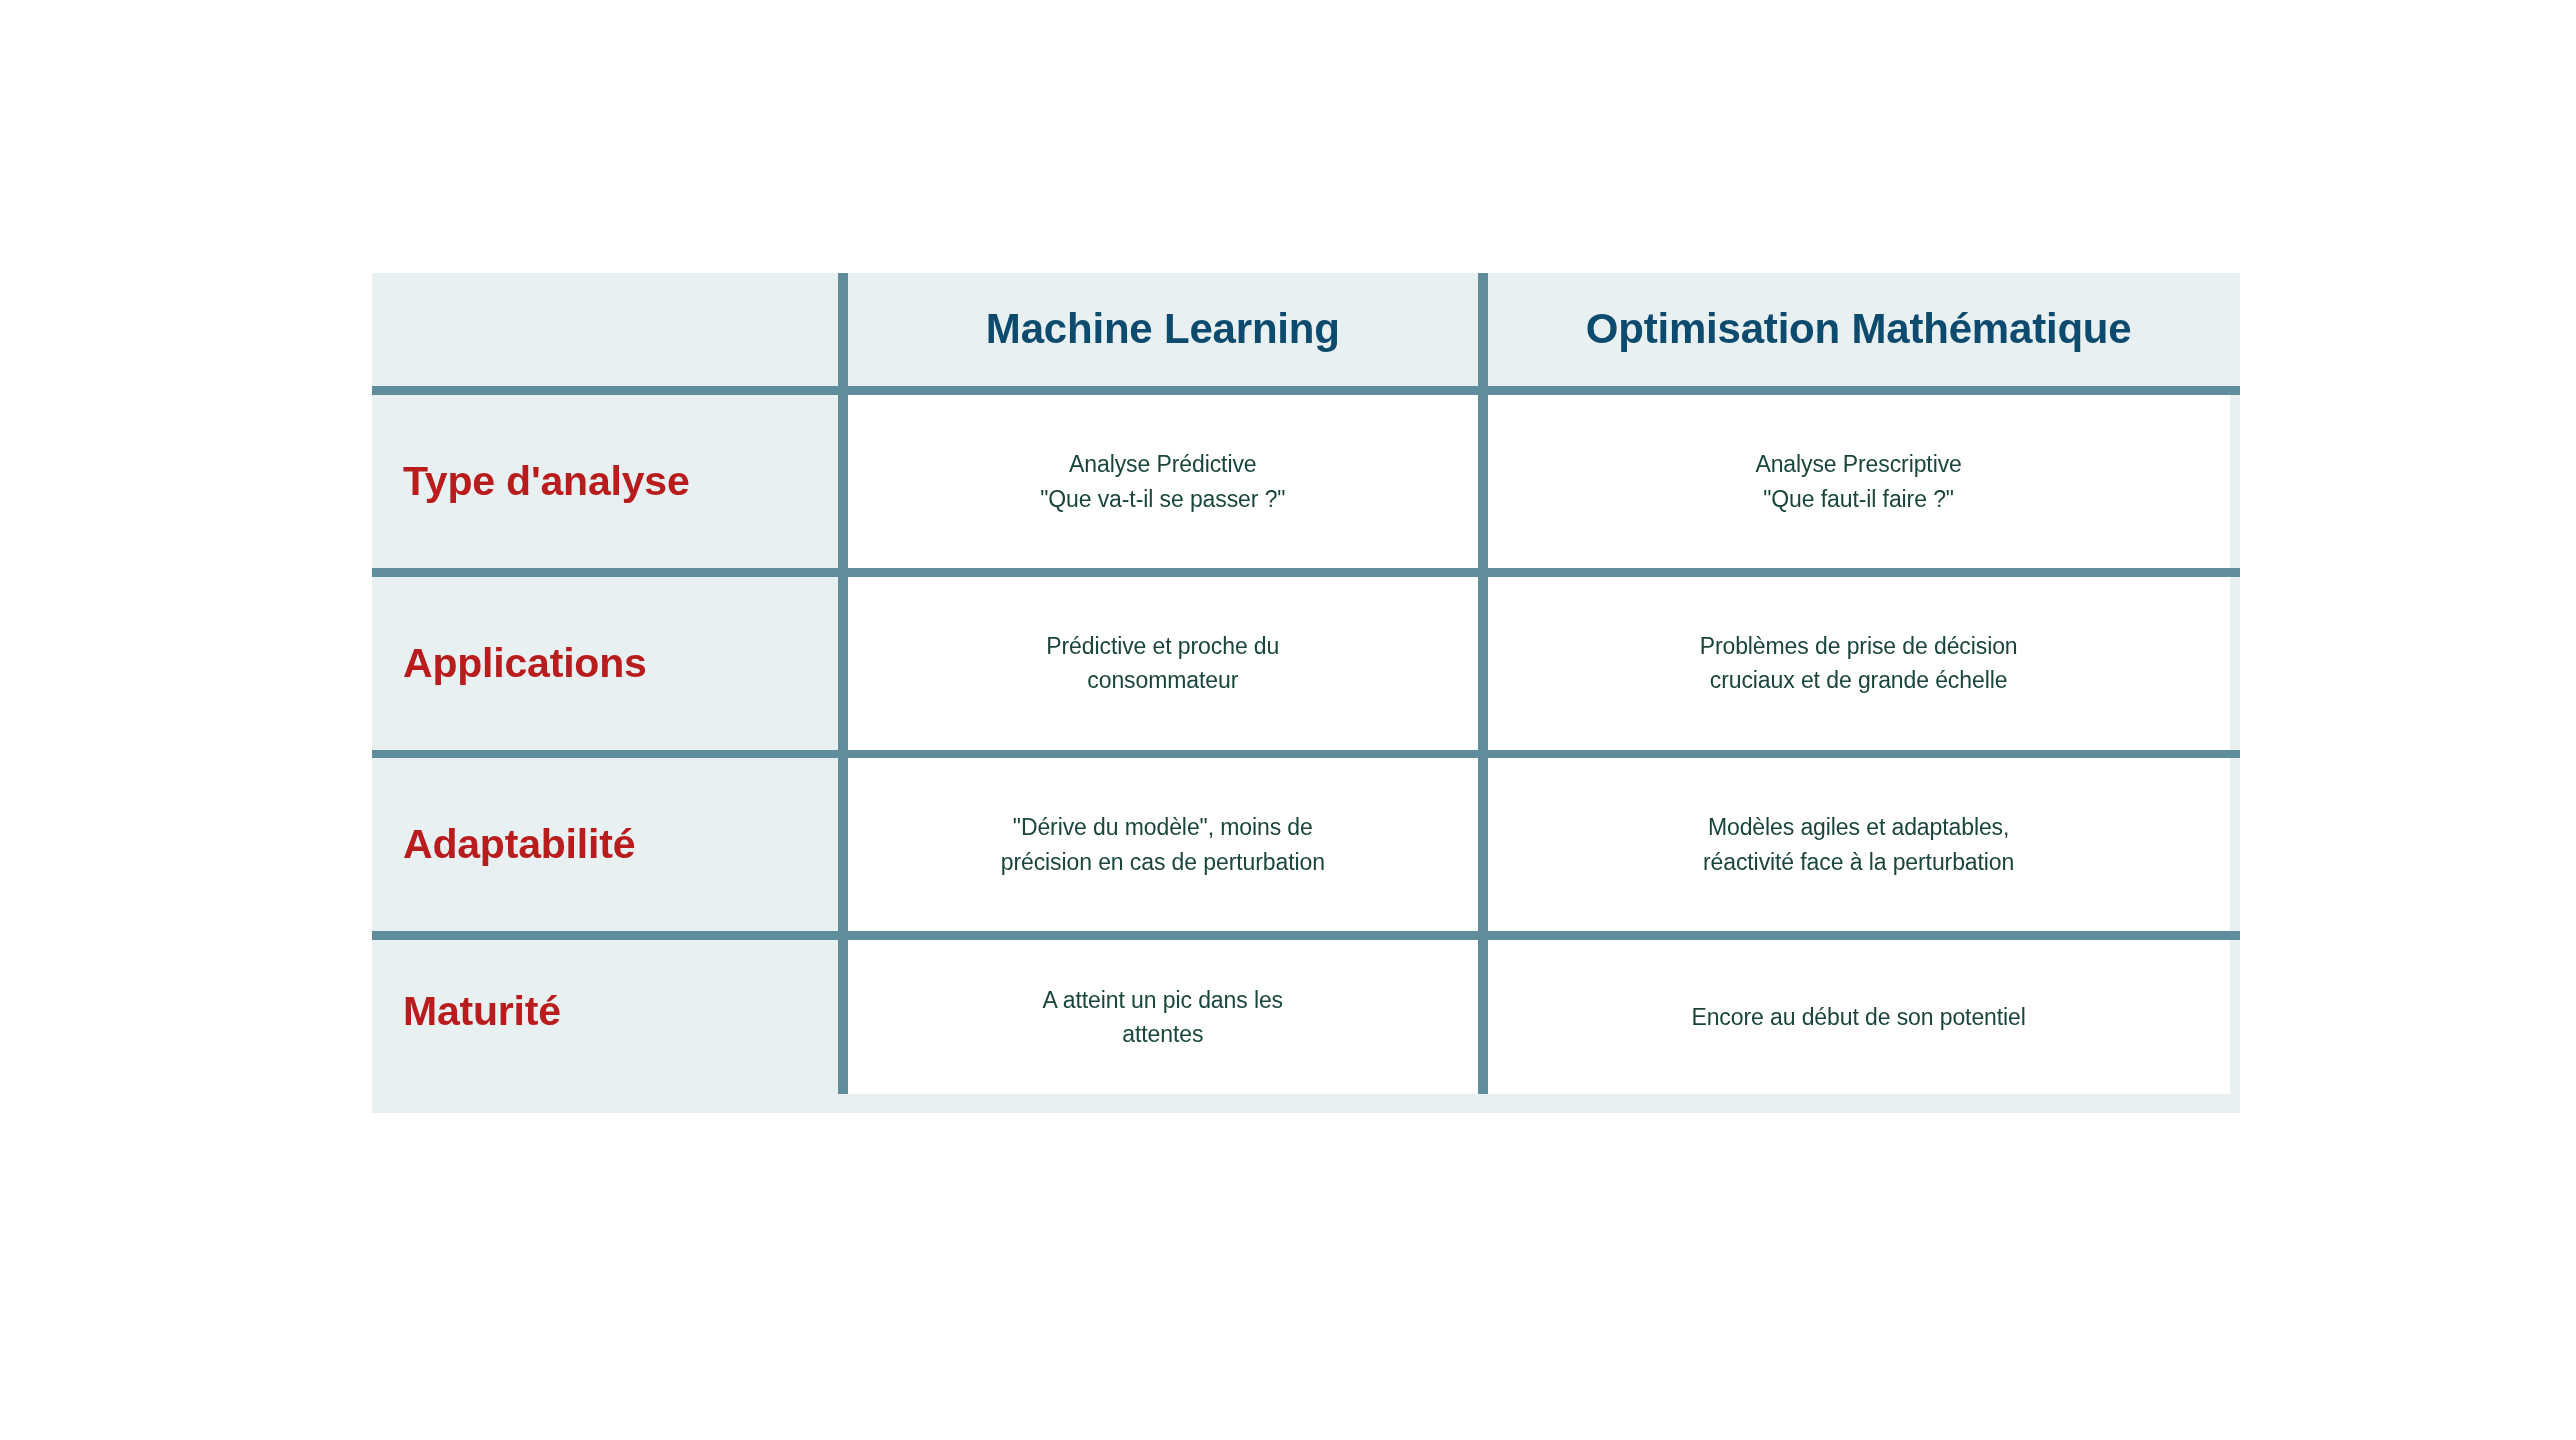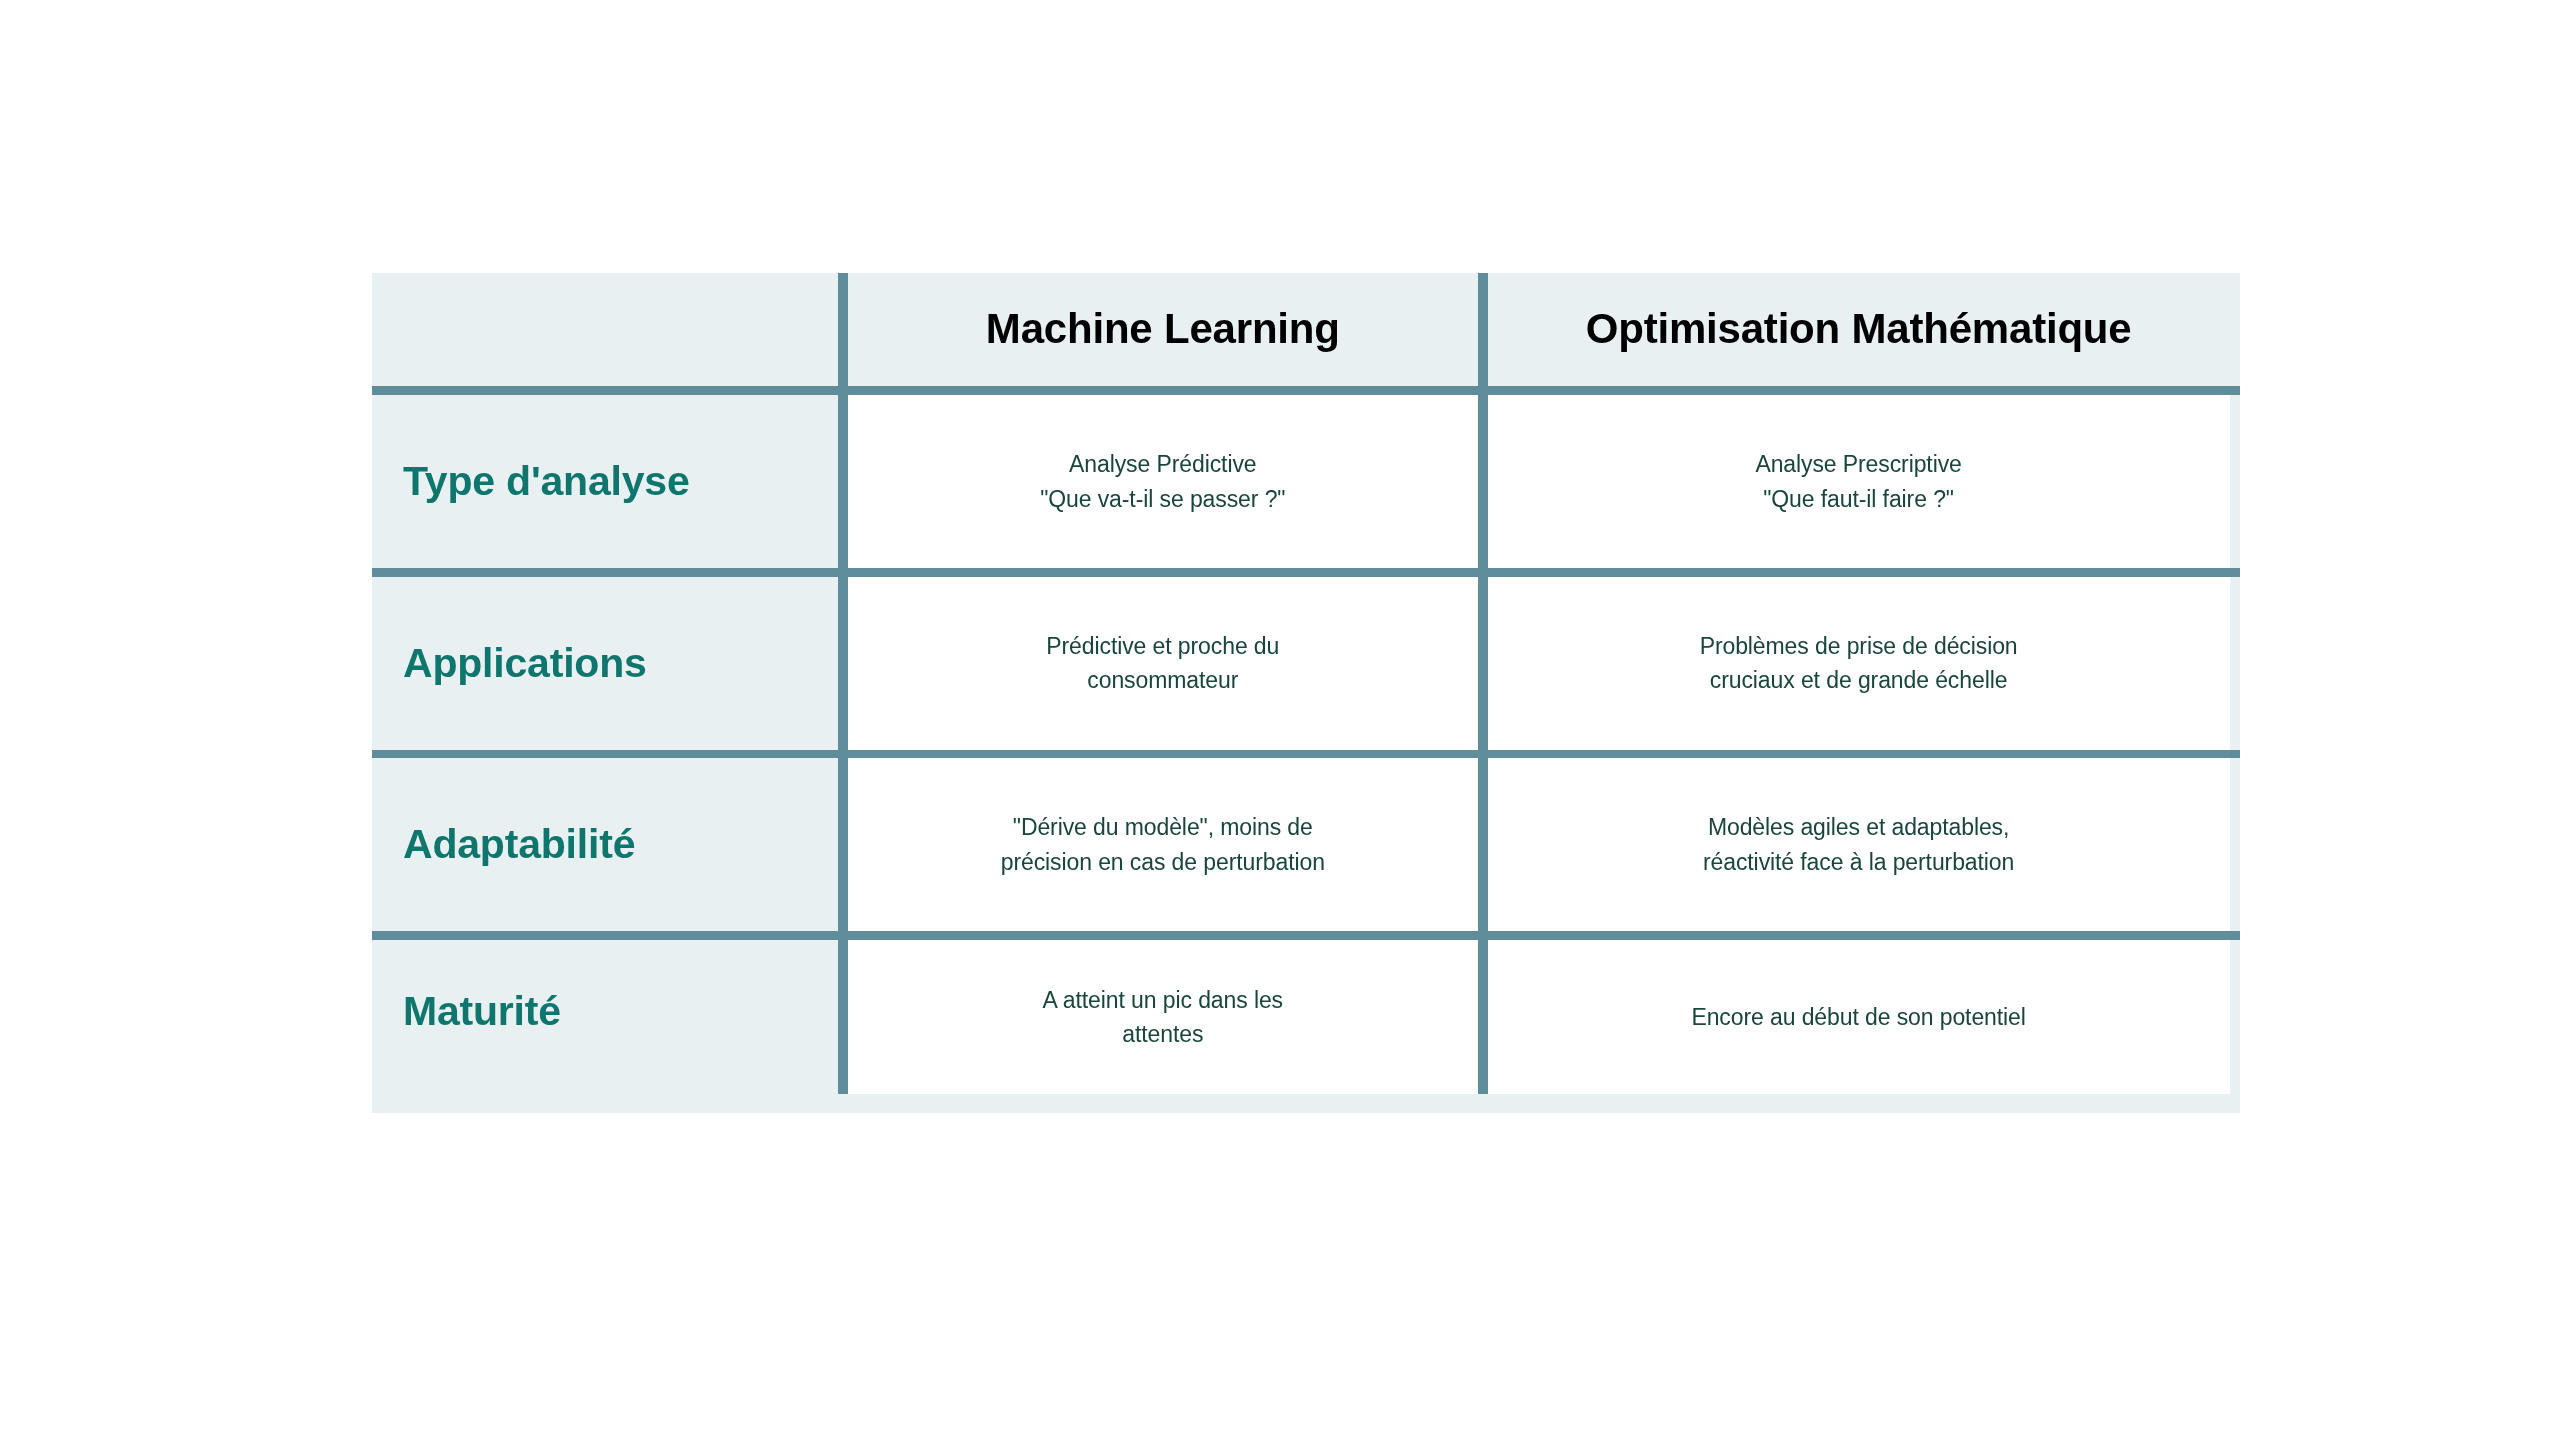--- a/index.html
+++ b/index.html
@@ -107,28 +107,28 @@
     height: 154px;
     align-self: flex-start;
   }
   .row-last .cell-label { height: 142px; }
   .row-last .v-div      { height: 154px; align-self: flex-start; }
 
   
   .hdr-text {
     font-size: 42px;
     font-weight: bold;
-    color: #000000;
+    color: #0c4a6e;
     line-height: 1.15;
     letter-spacing: -0.2px;
   }
   .label-text {
     font-size: 41px;
     font-weight: bold;
-    color: #0f766e;
+    color: #b91c1c;
     line-height: 1.15;
     letter-spacing: -0.2px;
   }
   .body-text {
     font-size: 23px;
     font-weight: normal;
     color: #19453c;
     line-height: 1.5;
     letter-spacing: -0.1px;
   }

